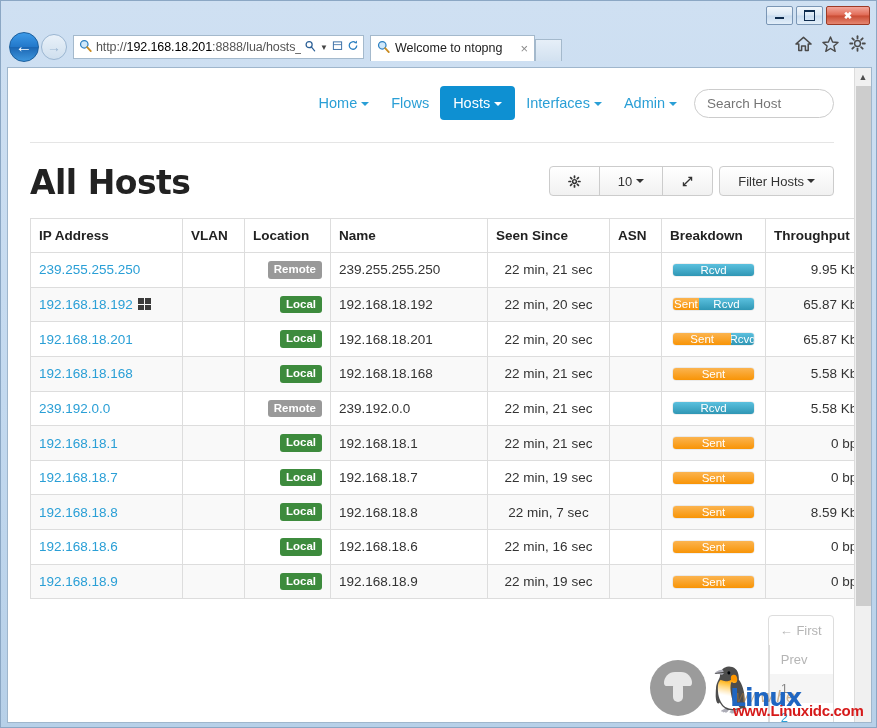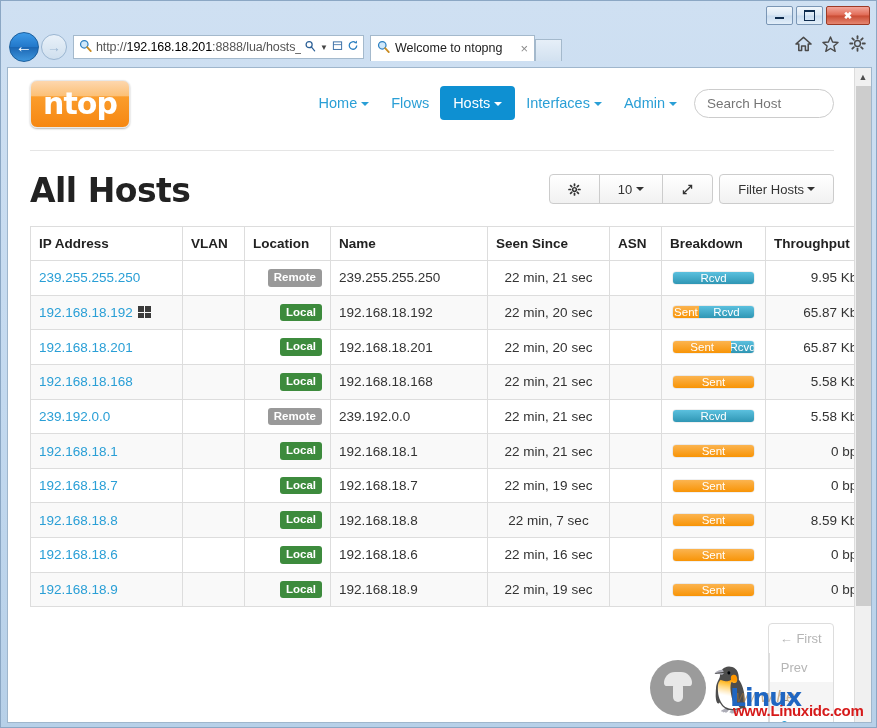--- a/index.html
+++ b/index.html
@@ -550,23 +550,20 @@
           </g>
         </svg>
       </span>
     </div>
   </div>
 
   <div class="viewport">
     <div class="page">
 
       <div class="ntop-header">
-        <div class="ntop-logo">
-          <span>ntop</span>
-        </div>
         <div class="nav-menu">
           <div class="nav-item">
             <span>Home</span><span class="caret-dn"></span>
           </div>
           <div class="nav-item">
             <span>Flows</span>
           </div>
           <div class="nav-item active">
             <span>Hosts</span><span class="caret-dn"></span>
           </div>

